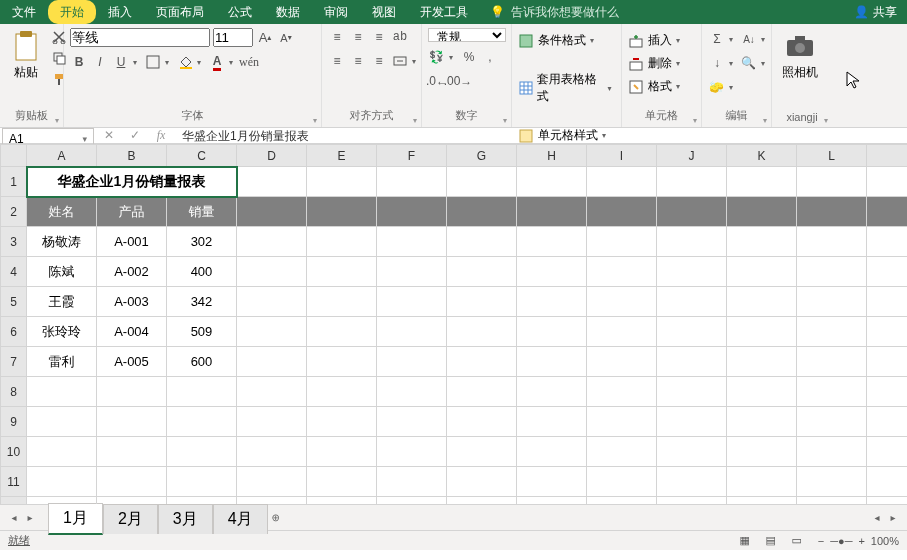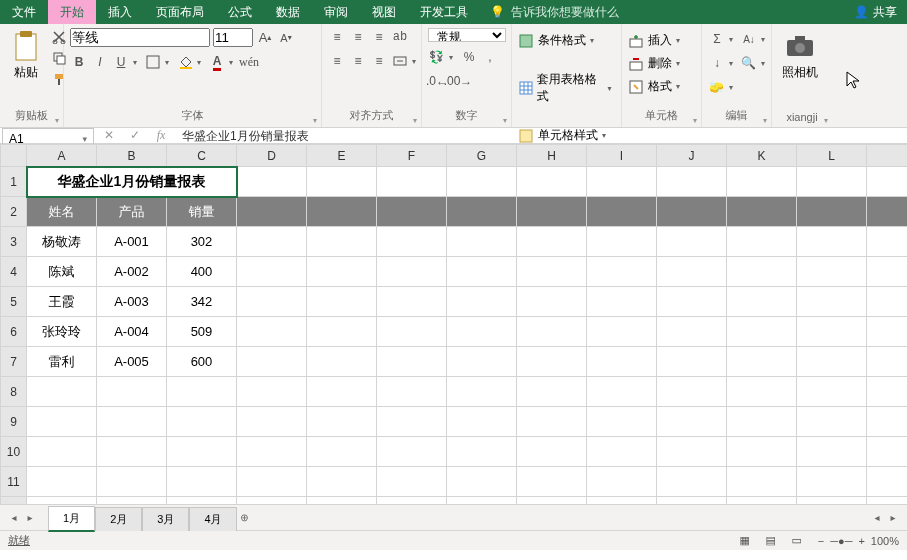--- a/index.html
+++ b/index.html
@@ -1,21 +1,21 @@
 <!DOCTYPE html>
 <html><head>
 <meta charset="utf-8">
 <style>
 * { margin: 0; padding: 0; box-sizing: border-box; font-family: "Microsoft YaHei", Arial, sans-serif; }
 body { width: 907px; height: 560px; background: #fff; overflow: hidden; font-size: 12px; }
 
 
 .tabs { display: flex; background: #217346; color: #fff; height: 24px; align-items: stretch; }
 .tabs .tab { padding: 4px 12px; cursor: pointer; display: flex; align-items: center; }
-.tabs .tab.active { background: #f9a8d4; color: #217346; }
+.tabs .tab.active { background: #fde047; color: #217346; border-radius: 10px; }
 .tabs .tell { flex: 1; display: flex; align-items: center; gap: 6px; color: #d5e9dd; padding-left: 10px; }
 .tabs .share { padding: 4px 10px; display: flex; align-items: center; gap: 4px; }
 
 
 .ribbon { display: flex; background: #f3f2f1; border-bottom: 1px solid #d4d4d4; height: 104px; }
 .group { border-right: 1px solid #e1e1e1; display: flex; flex-direction: column; }
 .group-body { flex: 1; display: flex; align-items: flex-start; padding: 4px 6px; gap: 4px; }
 .group-label { text-align: center; font-size: 11px; color: #666; padding-bottom: 4px; position: relative; }
 .group-label::after { content: "▾"; position: absolute; right: 4px; bottom: 2px; font-size: 8px; color: #999; }
 
@@ -49,21 +49,21 @@
 .colO { width: 70px; }
 
 .title-row td.merged { background: #fff; font-weight: bold; font-size: 14px; text-align: center; }
 .hdr td { background: #808080; color: #fff; text-align: center; font-size: 13px; }
 .data td { text-align: center; font-size: 13px; }
 .sel { outline: 2px solid #217346; outline-offset: -1px; }
 
 
 .sheet-bar { display: flex; align-items: center; height: 26px; border-top: 1px solid #d4d4d4; background: #f3f2f1; padding: 0 6px; gap: 0; }
 .nav-btn { width: 16px; text-align: center; color: #666; cursor: pointer; font-size: 10px; }
-.stab { padding: 4px 14px; border: 1px solid #c8c6c4; border-bottom: none; background: #e6e6e6; cursor: pointer; font-size: 11px; margin-top: 2px; }
+.stab { padding: 4px 14px; border: 1px solid #c8c6c4; border-bottom: none; background: #e6e6e6; cursor: pointer; font-size: 16px; margin-top: 2px; }
 .stab.active { background: #fff; border-bottom: 2px solid #217346; }
 .sheet-bar .scroll { flex: 1; }
 
 
 .status { display: flex; align-items: center; height: 20px; background: #f3f2f1; border-top: 1px solid #d4d4d4; font-size: 11px; color: #555; }
 .status .left { flex: 1; padding-left: 8px; text-decoration: underline; }
 .status .vbtn { width: 26px; text-align: center; cursor: pointer; }
 .status .zoom { display: flex; align-items: center; gap: 6px; padding: 0 8px; }
 
 svg { display: block; }

